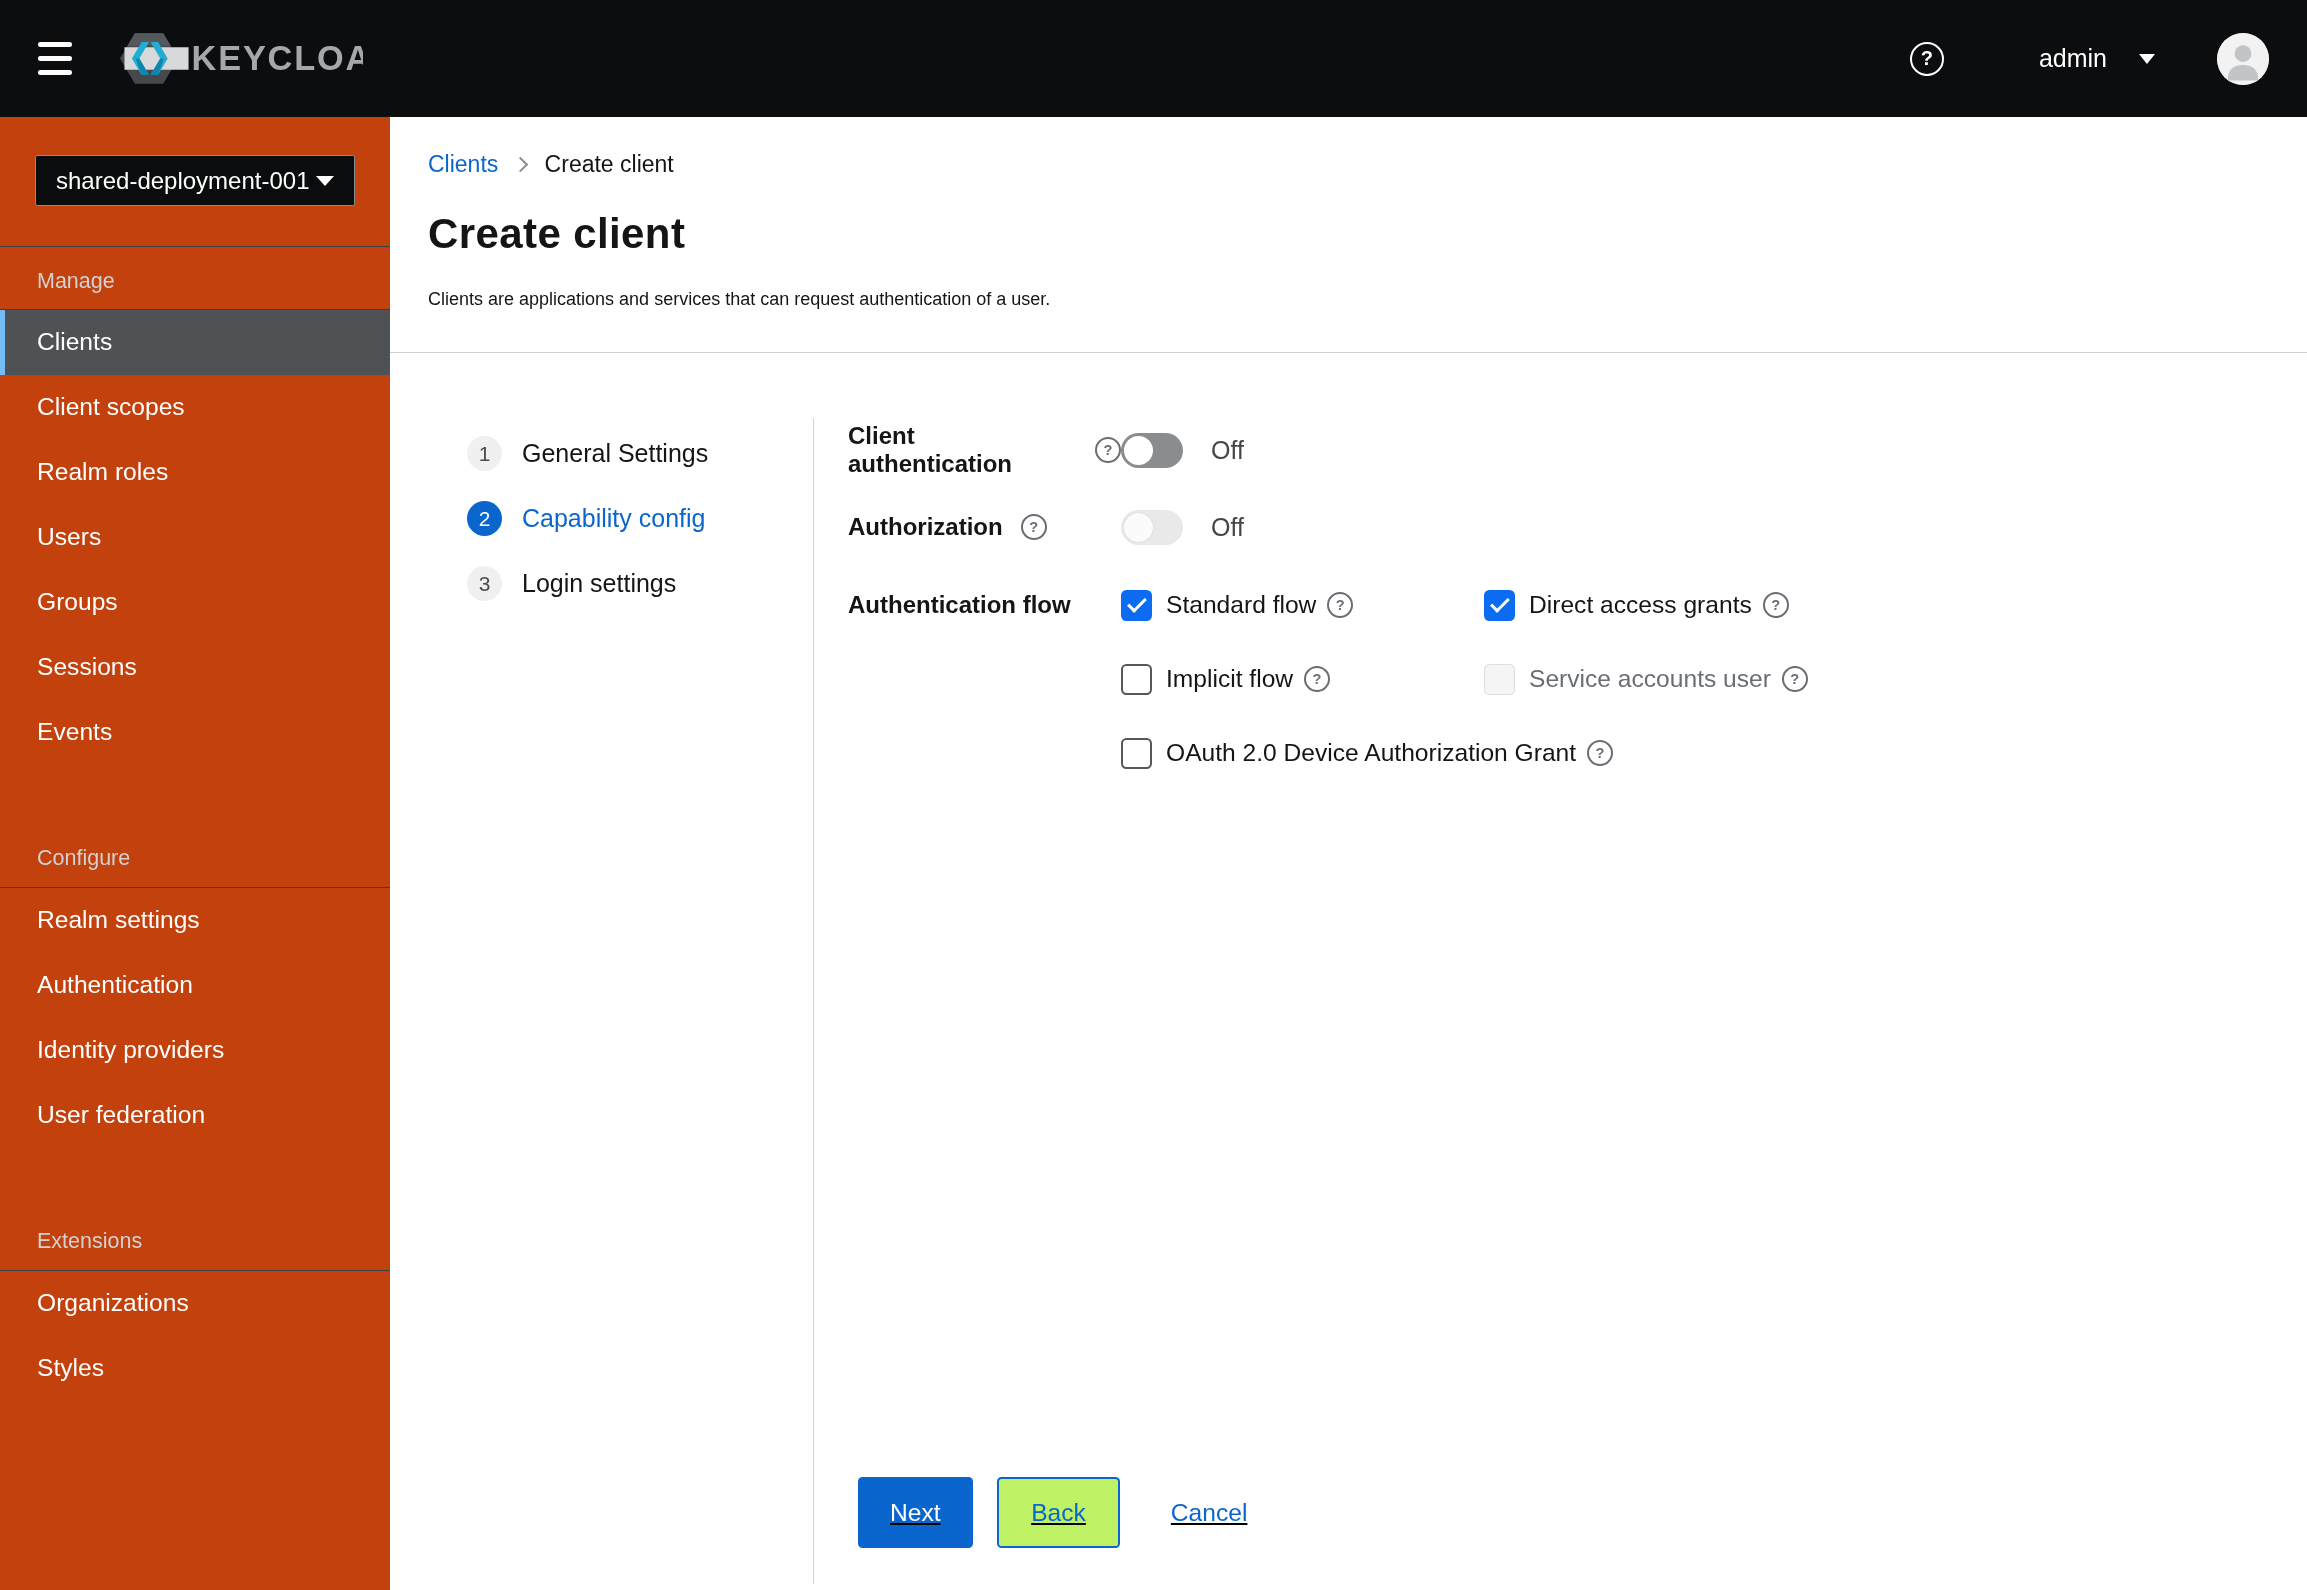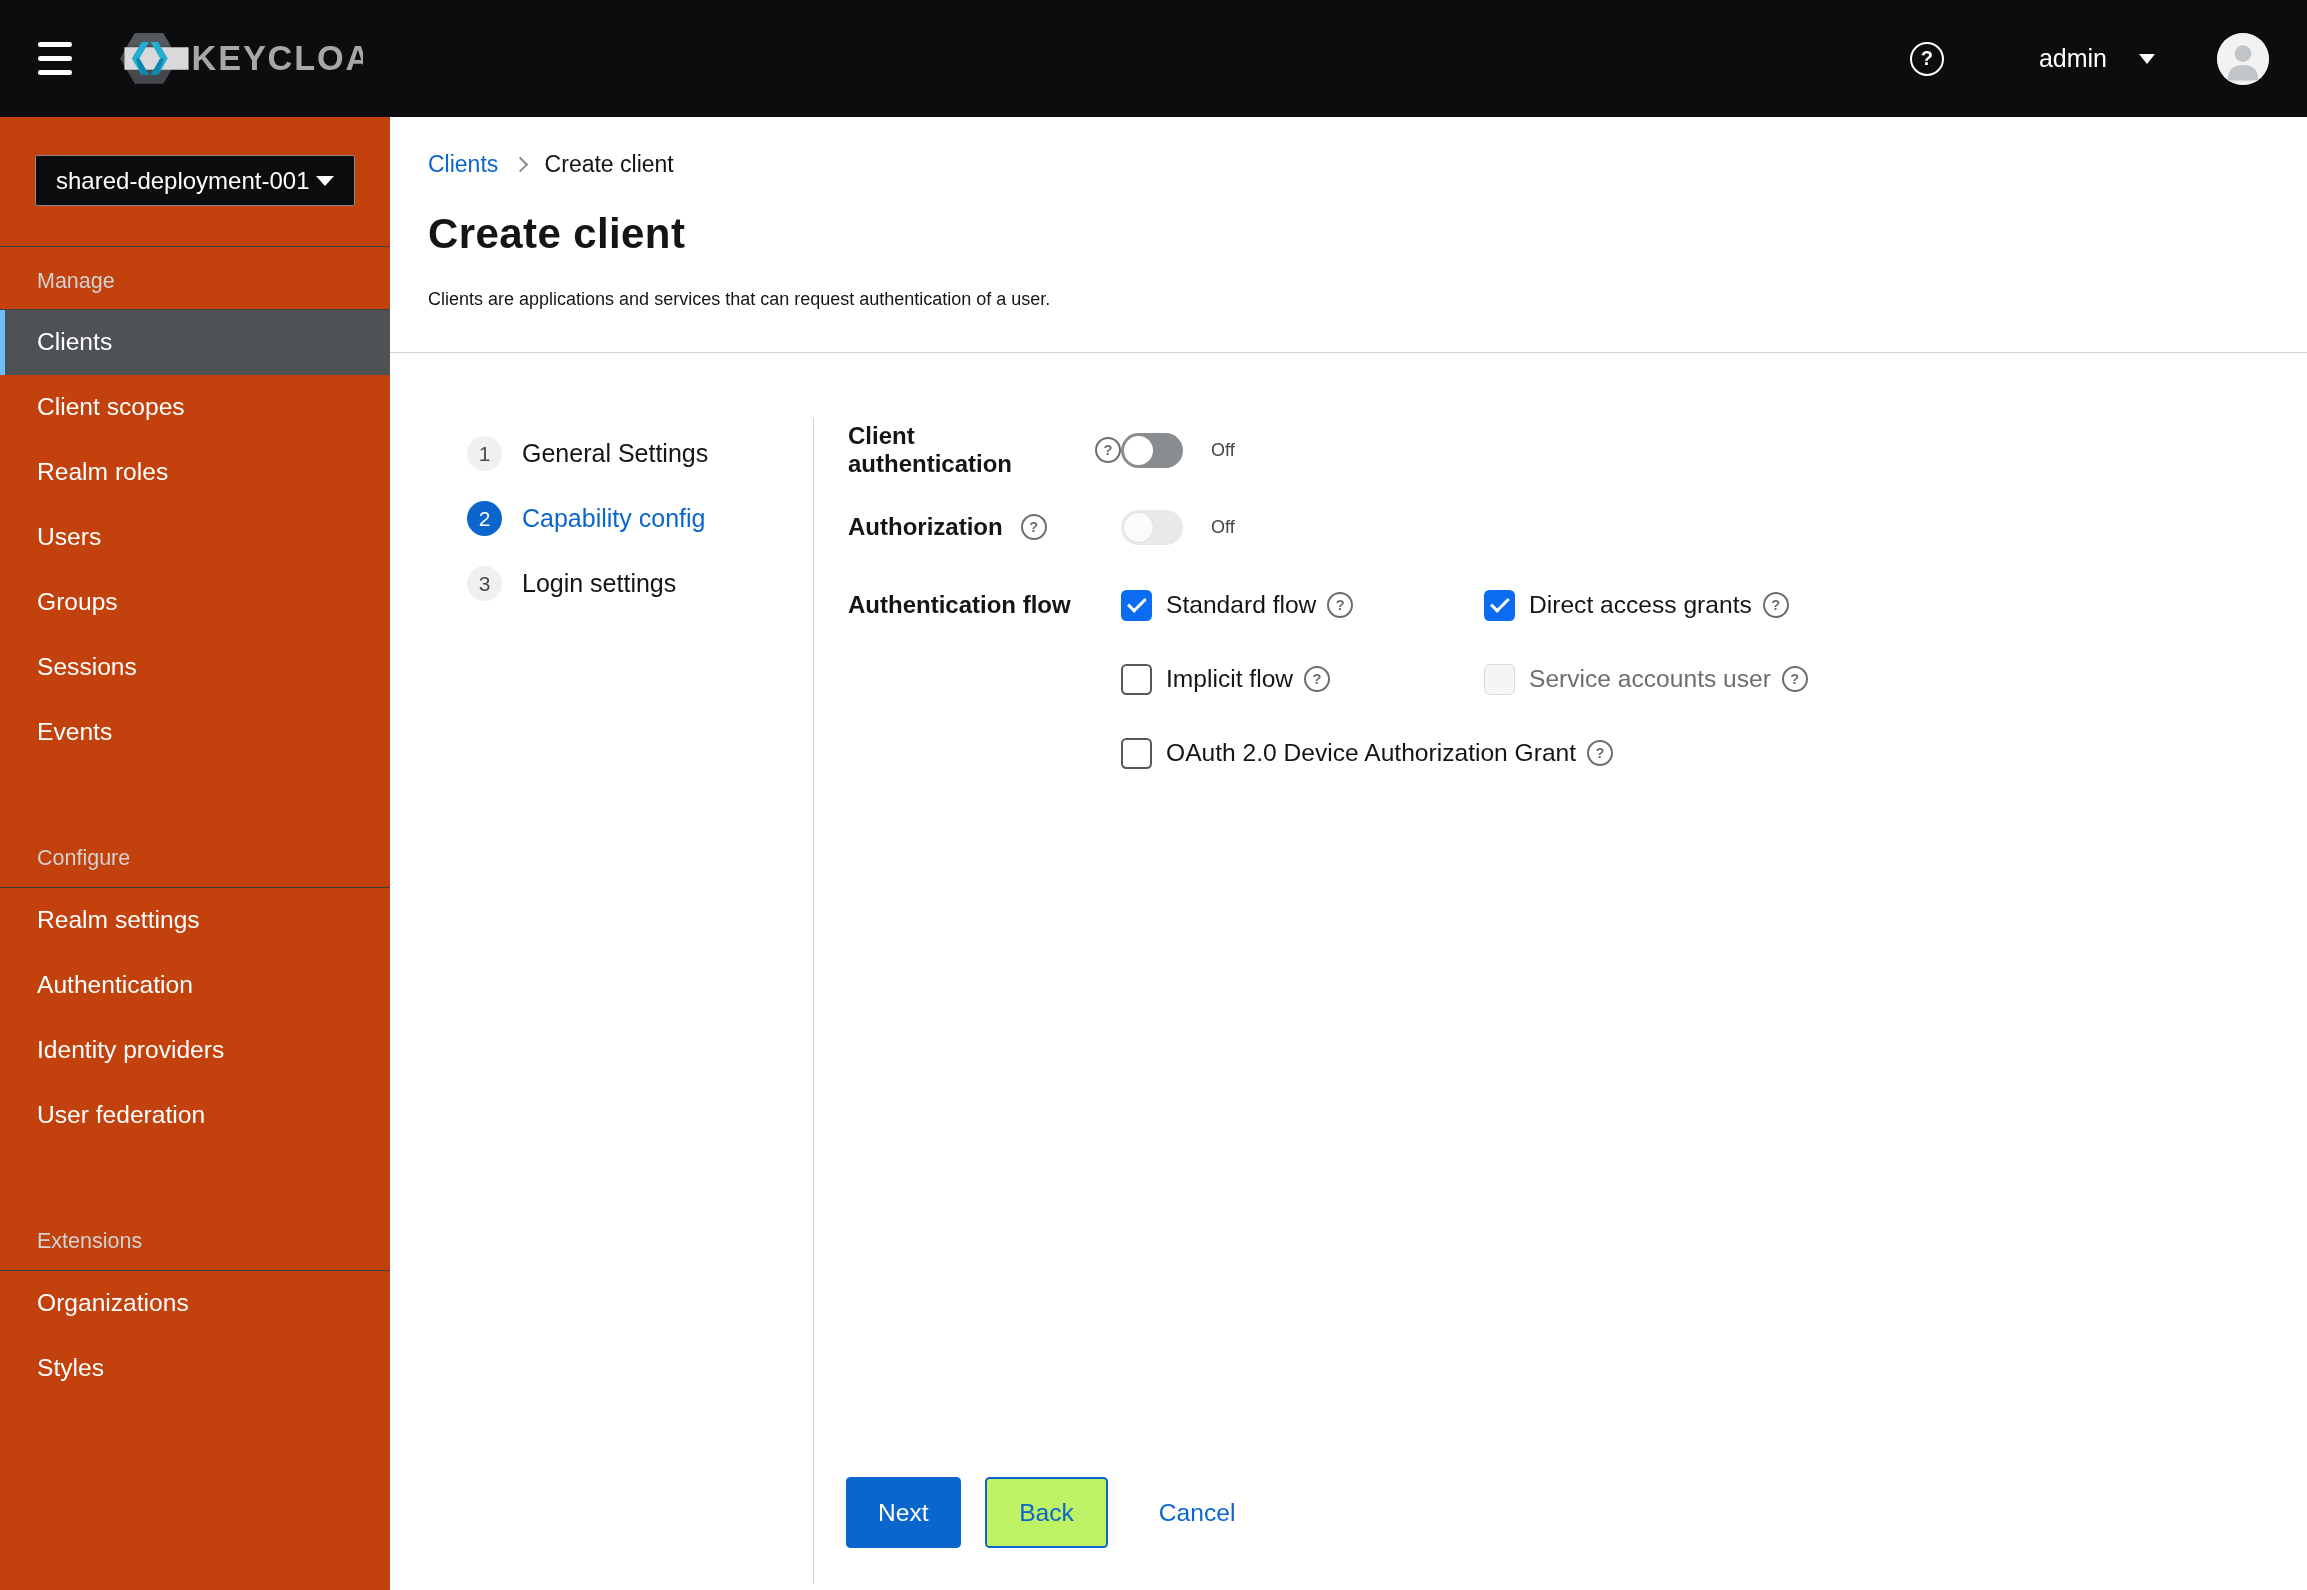--- a/index.html
+++ b/index.html
@@ -60,38 +60,38 @@
   .form-row.flow { margin-top:32px; align-items:flex-start; }
   .form-label { width:273px; flex-shrink:0; display:flex; align-items:center; gap:18px; font-size:24px; font-weight:700; color:#151515; }
   .form-row.flow .form-label { height:46px; }
   .q-icon { width:26px; height:26px; border:2.3px solid #6a6e73; border-radius:50%; display:inline-flex; align-items:center; justify-content:center; color:#6a6e73; font-size:14.6px; font-weight:700; flex-shrink:0; cursor:pointer; }
   .q-icon::before { content:"?"; }
 
   .switch { position:relative; width:62px; height:35px; border-radius:17.7px; background:#8a8d90; flex-shrink:0; cursor:pointer; }
   .switch .knob { position:absolute; left:3.1px; top:3.1px; width:29px; height:29px; border-radius:50%; background:#fff; }
   .switch.disabled { background:#e9e9e9; cursor:default; }
   .switch.disabled .knob { background:#fbfbfb; box-shadow:0 0 1.5px rgba(0,0,0,0.15); }
-  .switch-value { margin-left:28px; font-size:18px; color:#454545; }
+  .switch-value { margin-left:28px; font-size:25px; color:#454545; }
 
   .flow-grid { display:flex; flex-direction:column; }
   .flow-row { display:flex; align-items:center; height:46px; margin-bottom:28px; }
   .flow-cell { display:flex; align-items:center; width:363px; cursor:pointer; }
   .flow-cell.wide { width:auto; }
   .flow-cell.off { cursor:default; }
   .checkbox { width:31px; height:31px; border-radius:5.4px; flex-shrink:0; position:relative; }
   .checkbox.unchecked { background:#fff; border:2.3px solid #55585b; }
   .checkbox.checked { background:#0b6cf2; }
   .checkbox.checked::after { content:""; position:absolute; left:7px; top:8.5px; width:14.6px; height:7px; border-left:3.1px solid #fff; border-bottom:3.1px solid #fff; transform:rotate(-45deg); }
   .checkbox.disabled { background:#f5f5f5; border:1.5px solid #dcdcdc; }
   .flow-label { margin-left:14px; font-size:24.6px; color:#151515; }
   .flow-label.dim { color:#6a6e73; }
   .flow-cell .q-icon { margin-left:10.8px; }
 
   
-  .actions { position:absolute; left:456px; bottom:48px; display:flex; align-items:center; }
+  .actions { position:absolute; left:468px; bottom:48px; display:flex; align-items:center;text-decoration:underline; }
   .btn { font-family:inherit; font-size:24.6px; height:71px; padding:0 32px; border-radius:4.6px; display:flex; align-items:center; cursor:pointer; }
   .btn.primary { background:#0a66cc; color:#fff; border:none; }
   .btn.secondary { background:#bef264; color:#0a66cc; border:2.3px solid #0a66cc; margin-left:24.6px; }
   .btn.link { background:none; border:none; color:#0a66cc; margin-left:28px; padding:0 23px; }
 </style>
 </head>
 <body>
 
 <div class="page">
 

